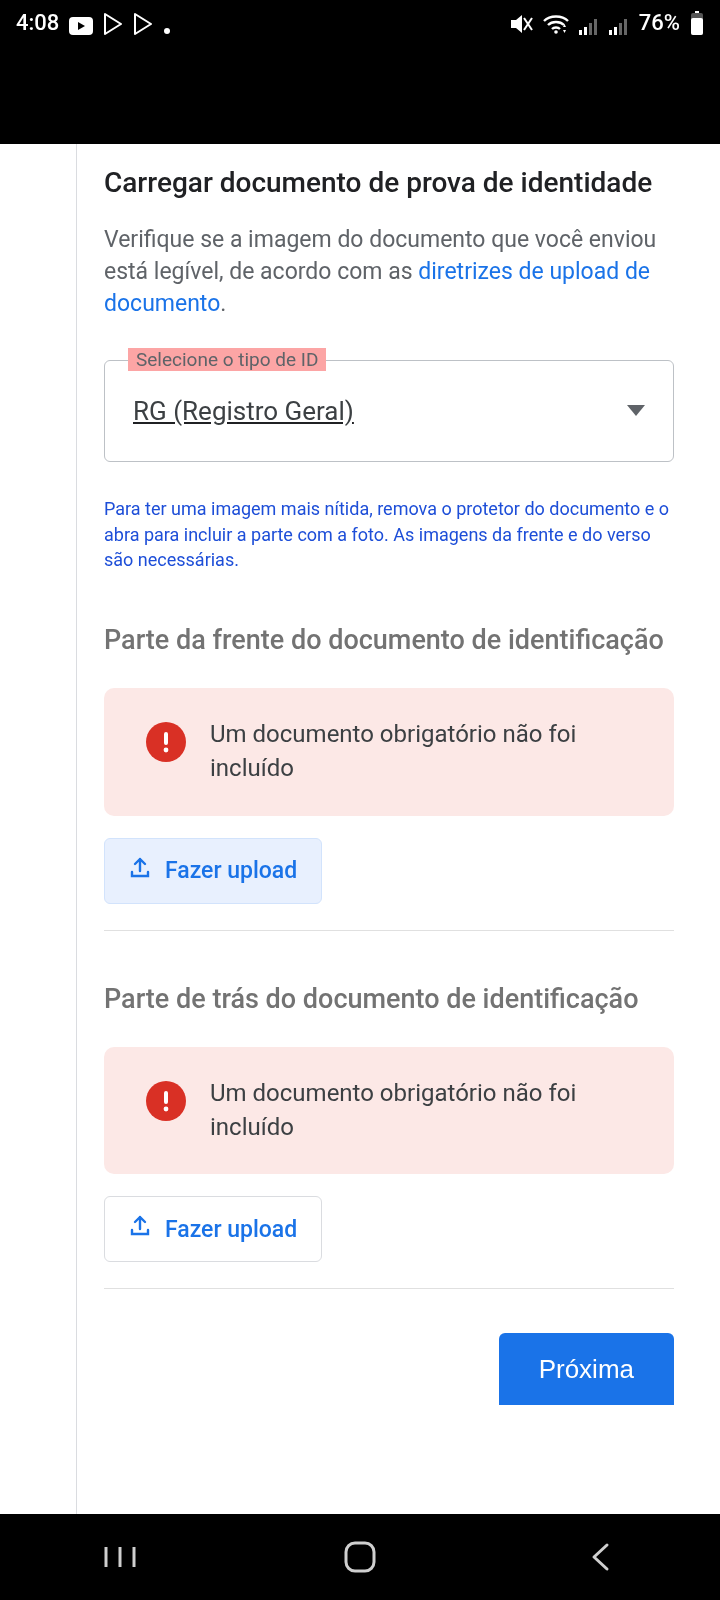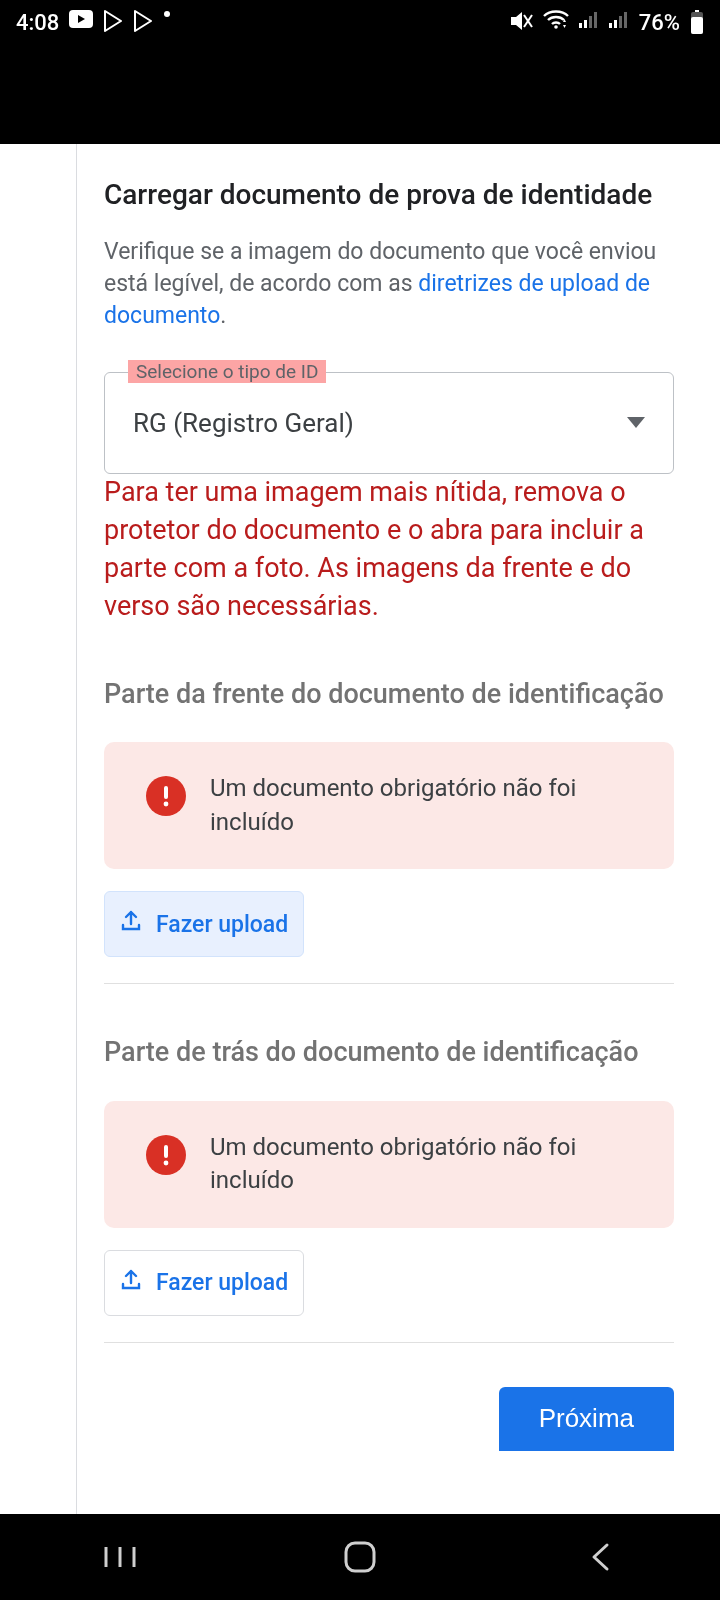--- a/index.html
+++ b/index.html
@@ -1,61 +1,61 @@
 <!DOCTYPE html>
 <html><head>
   <meta charset="utf-8">
   <style>
     * { margin: 0; padding: 0; box-sizing: border-box; -webkit-font-smoothing: antialiased; }
     html, body { width: 720px; height: 1600px; font-family: Roboto, "Helvetica Neue", Arial, sans-serif; background: #ffffff; color: #202124; overflow: hidden; }
 
     
     .status-bar { background: #000; color: #fff; height: 44px; display: flex; align-items: center; justify-content: space-between; padding: 0 16px; font-size: 22px; font-weight: 500; }
-    .status-left, .status-right { display: flex; align-items: flex-start; gap: 10px; }
+    .status-left, .status-right { display: flex; align-items: flex-end; gap: 10px; }
     .status-right { }
     .sb-icon { display: inline-flex; }
 
     
     .top-black { background:#000; height: 100px; }
 
     
     .content { padding: 0 46px 0 104px; background: #fff; position: relative; height: calc(1600px - 44px - 100px - 86px); }
     .content::before { content:""; position:absolute; left:76px; top:0; bottom:0; width:1px; background:#dadce0; } 
 
-    .page-title { font-size: 28px; font-weight: 500; color:#202124; line-height:1.35; padding-top: 32px; }
+    .page-title { font-size: 28px; font-weight: 500; color:#202124; line-height:1.35; padding-top: 20px; }
     .helper-text { font-size: 23px; color:#5f6368; line-height:1.4; margin-top: 22px; }
     .helper-text a { color:#1a73e8; text-decoration: none; }
 
     
     .select-wrap { position: relative; margin-top: 40px; }
-    .select-box { border:1px solid #bdc1c6; border-radius:6px; height: 102px; display:flex; align-items:center; padding: 0 28px; }
+    .select-box { border:1px solid #bdc1c6; border-radius:6px; height: 102px; display:flex; align-items:center; padding: 0 28px; text-decoration: underline; }
     .select-value { font-size: 26px; color:#3c4043; }
     .select-legend { position:absolute; top:-12px; left:24px; background:#fca5a5; padding:0 8px; font-size:19px; color:#5f6368; }
     .select-caret { margin-left:auto; }
 
-    .hint-text { font-size:27px; color:#b91c1c; line-height:1.4; }
+    .hint-text { font-size:18px; color:#1d4ed8; line-height:1.4; margin-top: 34px; }
 
     .section-title { font-size:27px; font-weight:500; color:#737373; line-height:1.35; margin-top: 50px; }
 
     
     .error-banner { background:#fce8e6; border-radius:10px; display:flex; align-items:flex-start; gap:24px; padding: 30px 41px 30px 42px; margin-top: 30px; }
     .error-icon { flex:0 0 auto; width:40px; height:40px; border-radius:50%; background:#d93025; display:flex; align-items:center; justify-content:center; margin-top:4px; }
     .error-text { font-size:24px; color:#3c4043; line-height:1.4; }
 
     
     .upload-row { display:flex; margin-top:22px; }
-    .upload-btn { display:inline-flex; align-items:center; gap:14px; height:66px; padding:0 15px; border-radius:6px; font-size:23px; font-weight:500; color:#1a73e8; cursor:pointer; user-select:none; }
+    .upload-btn { display:inline-flex; align-items:center; gap:14px; height:66px; padding:0 24px; border-radius:6px; font-size:23px; font-weight:500; color:#1a73e8; cursor:pointer; user-select:none; }
     .upload-btn.filled { background:#e8f0fe; border:1px solid #d2e3fc; }
     .upload-btn.outlined { background:#fff; border:1px solid #dadce0; }
 
     hr.sep { border:none; border-top:1px solid #e0e0e0; margin-top: 26px; }
 
     
     .next-area { display:flex; justify-content:flex-end; margin-top: 44px; }
-    .next-btn { background:#1a73e8; color:#fff; font-size:26px; font-weight:500; border:none; border-radius:6px 6px 0 0; height:64px; padding:0 40px; display:flex; align-items:center; }
+    .next-btn { background:#1a73e8; color:#fff; font-size:26px; font-weight:500; border:none; border-radius:6px 6px 0 0; height:72px; padding:0 40px; display:flex; align-items:center; }
 
     
     .nav-bar { position:absolute; left:0; right:0; bottom:0; height:86px; background:#000; display:flex; align-items:center; justify-content:space-around; }
     .nav-item { color:#cfcfcf; display:flex; align-items:center; justify-content:center; width:120px; height:60px; }
   </style>
 </head>
 <body>
 
 <div class="status-bar">
   <div class="status-left">

